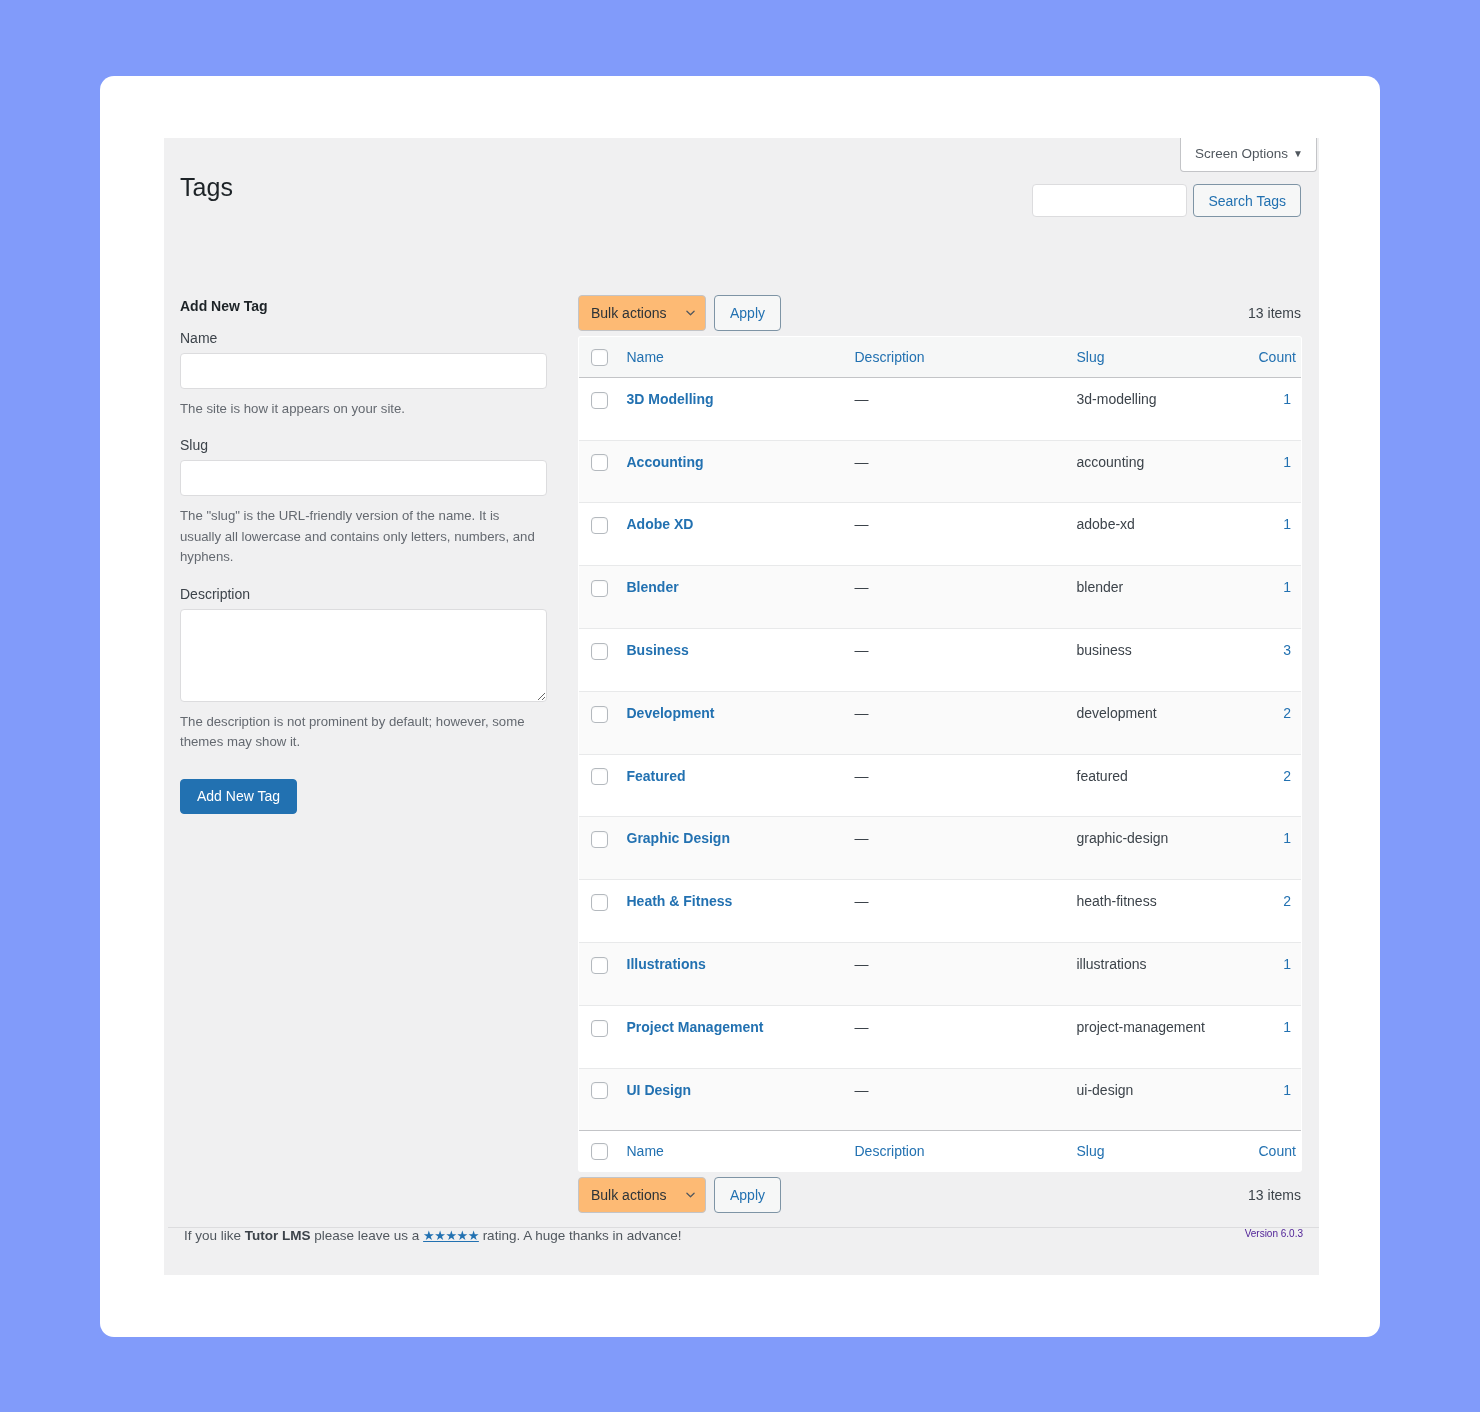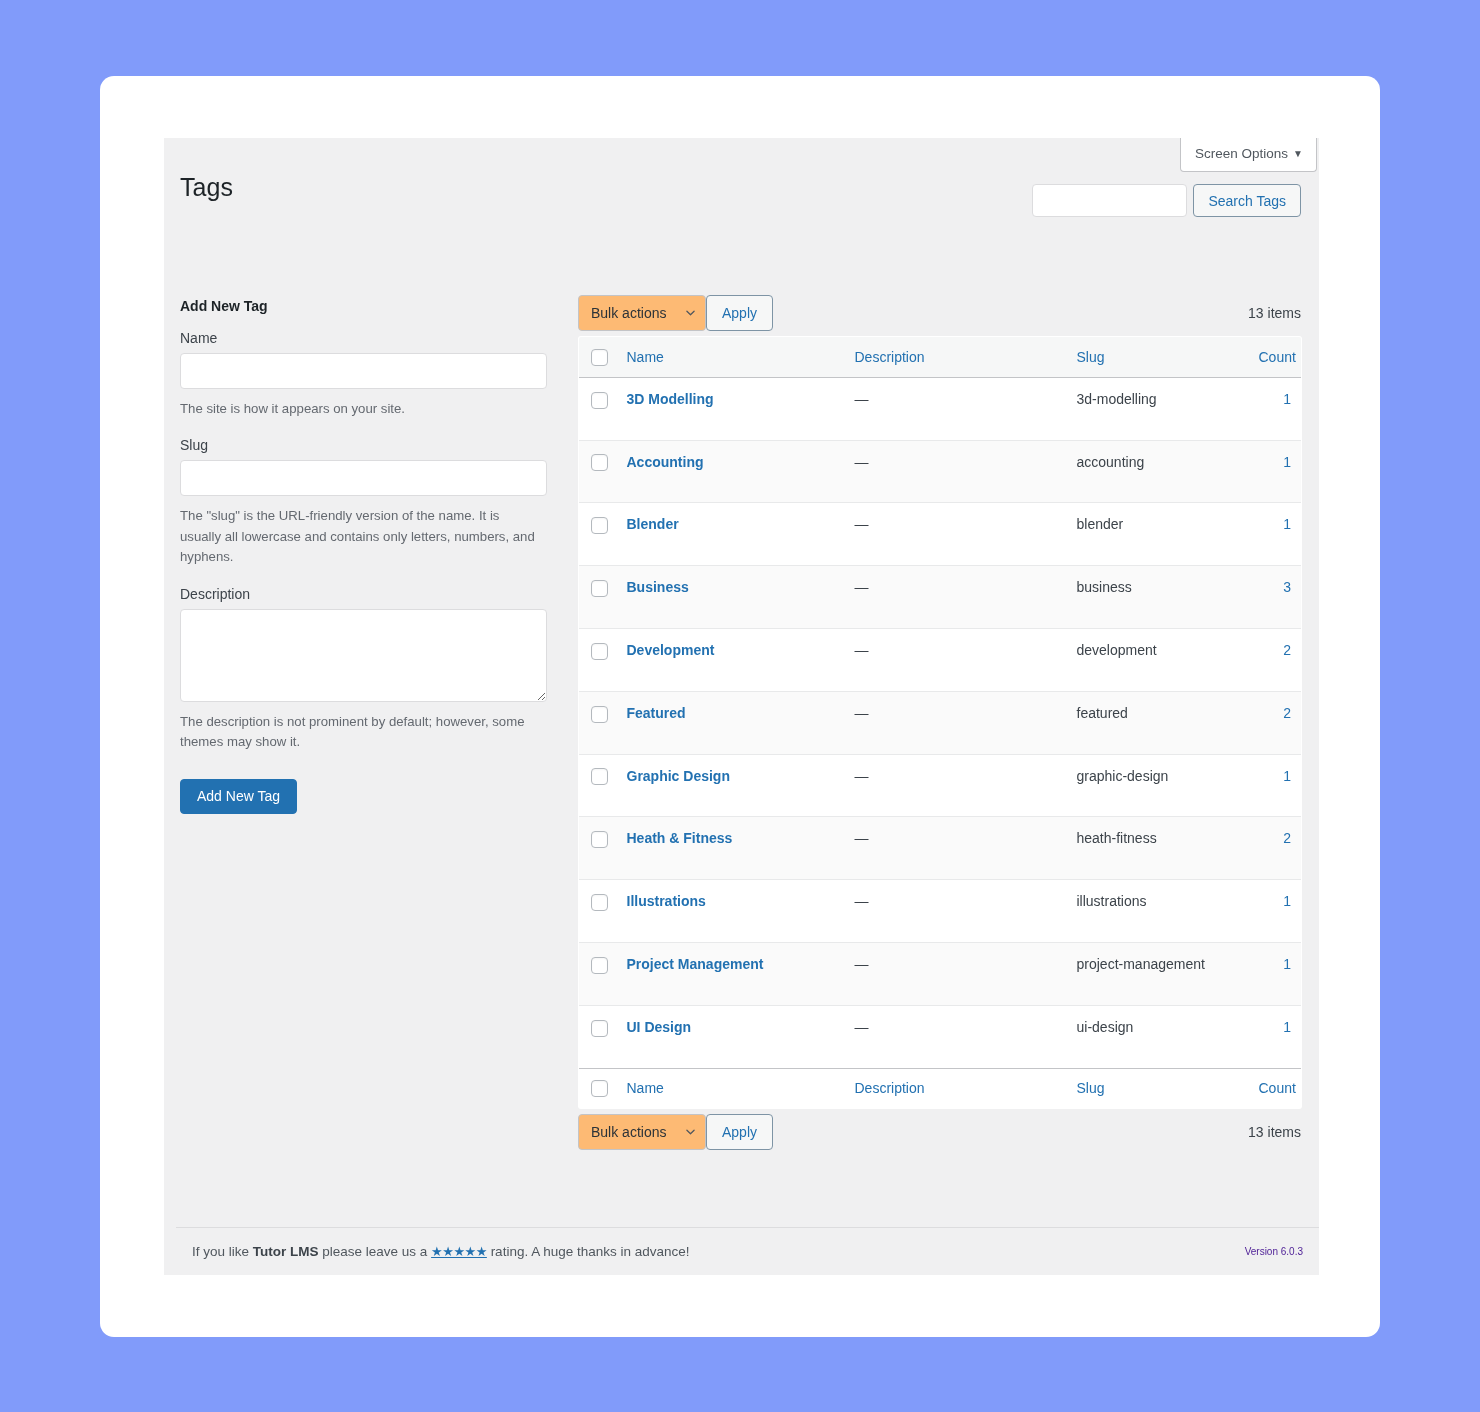--- a/index.html
+++ b/index.html
@@ -183,20 +183,21 @@
     outline: none;
   }
   .bulk-caret {
     position: absolute;
     right: 11px; top: 50%;
     transform: translateY(-50%);
     pointer-events: none;
     width: 9px; height: 9px;
   }
   .btn-apply {
+    margin-left: 8px;
     height: 36px;
     padding: 0 15px;
     background: #f6f7f7;
     border: 1px solid #7e94a5;
     border-radius: 4px;
     color: #2271b1;
     font-size: 14px;
     font-family: "Liberation Sans", sans-serif;
     cursor: pointer;
   }
@@ -269,25 +270,25 @@
     background: #fff;
     display: inline-block;
     cursor: pointer;
     vertical-align: middle;
     box-shadow: inset 0 1px 2px rgba(0,0,0,.04);
   }
 
   
   .wp-footer {
     position: absolute;
-    left: 12px; right: 0; bottom: 0;
+    left: 4px; right: 0; bottom: 0;
     height: 48px;
     border-top: 1px solid #dcdcde;
     display: flex;
-    align-items: center;
+    align-items: flex-start;
     padding: 0 16px;
     font-size: 13.5px;
     color: #50575e;
   }
   .wp-footer b { color: #3c434a; }
   .stars {
     color: #2271b1;
     text-decoration: underline;
     letter-spacing: -0.5px;
     cursor: pointer;
@@ -379,20 +380,27 @@
             </tr>
             <tr>
               <td class="col-cb"><span class="cb"></span></td>
               <td class="cell-name col-name"><a>Accounting</a></td>
               <td class="cell-desc col-desc">—</td>
               <td class="cell-slug col-slug">accounting</td>
               <td class="cell-count col-count"><a>1</a></td>
             </tr>
             <tr>
               <td class="col-cb"><span class="cb"></span></td>
+              <td class="cell-name col-name"><a>Adobe XD</a></td>
+              <td class="cell-desc col-desc">—</td>
+              <td class="cell-slug col-slug">adobe-xd</td>
+              <td class="cell-count col-count"><a>1</a></td>
+            </tr>
+            <tr>
+              <td class="col-cb"><span class="cb"></span></td>
               <td class="cell-name col-name"><a>Blender</a></td>
               <td class="cell-desc col-desc">—</td>
               <td class="cell-slug col-slug">blender</td>
               <td class="cell-count col-count"><a>1</a></td>
             </tr>
             <tr>
               <td class="col-cb"><span class="cb"></span></td>
               <td class="cell-name col-name"><a>Business</a></td>
               <td class="cell-desc col-desc">—</td>
               <td class="cell-slug col-slug">business</td>

